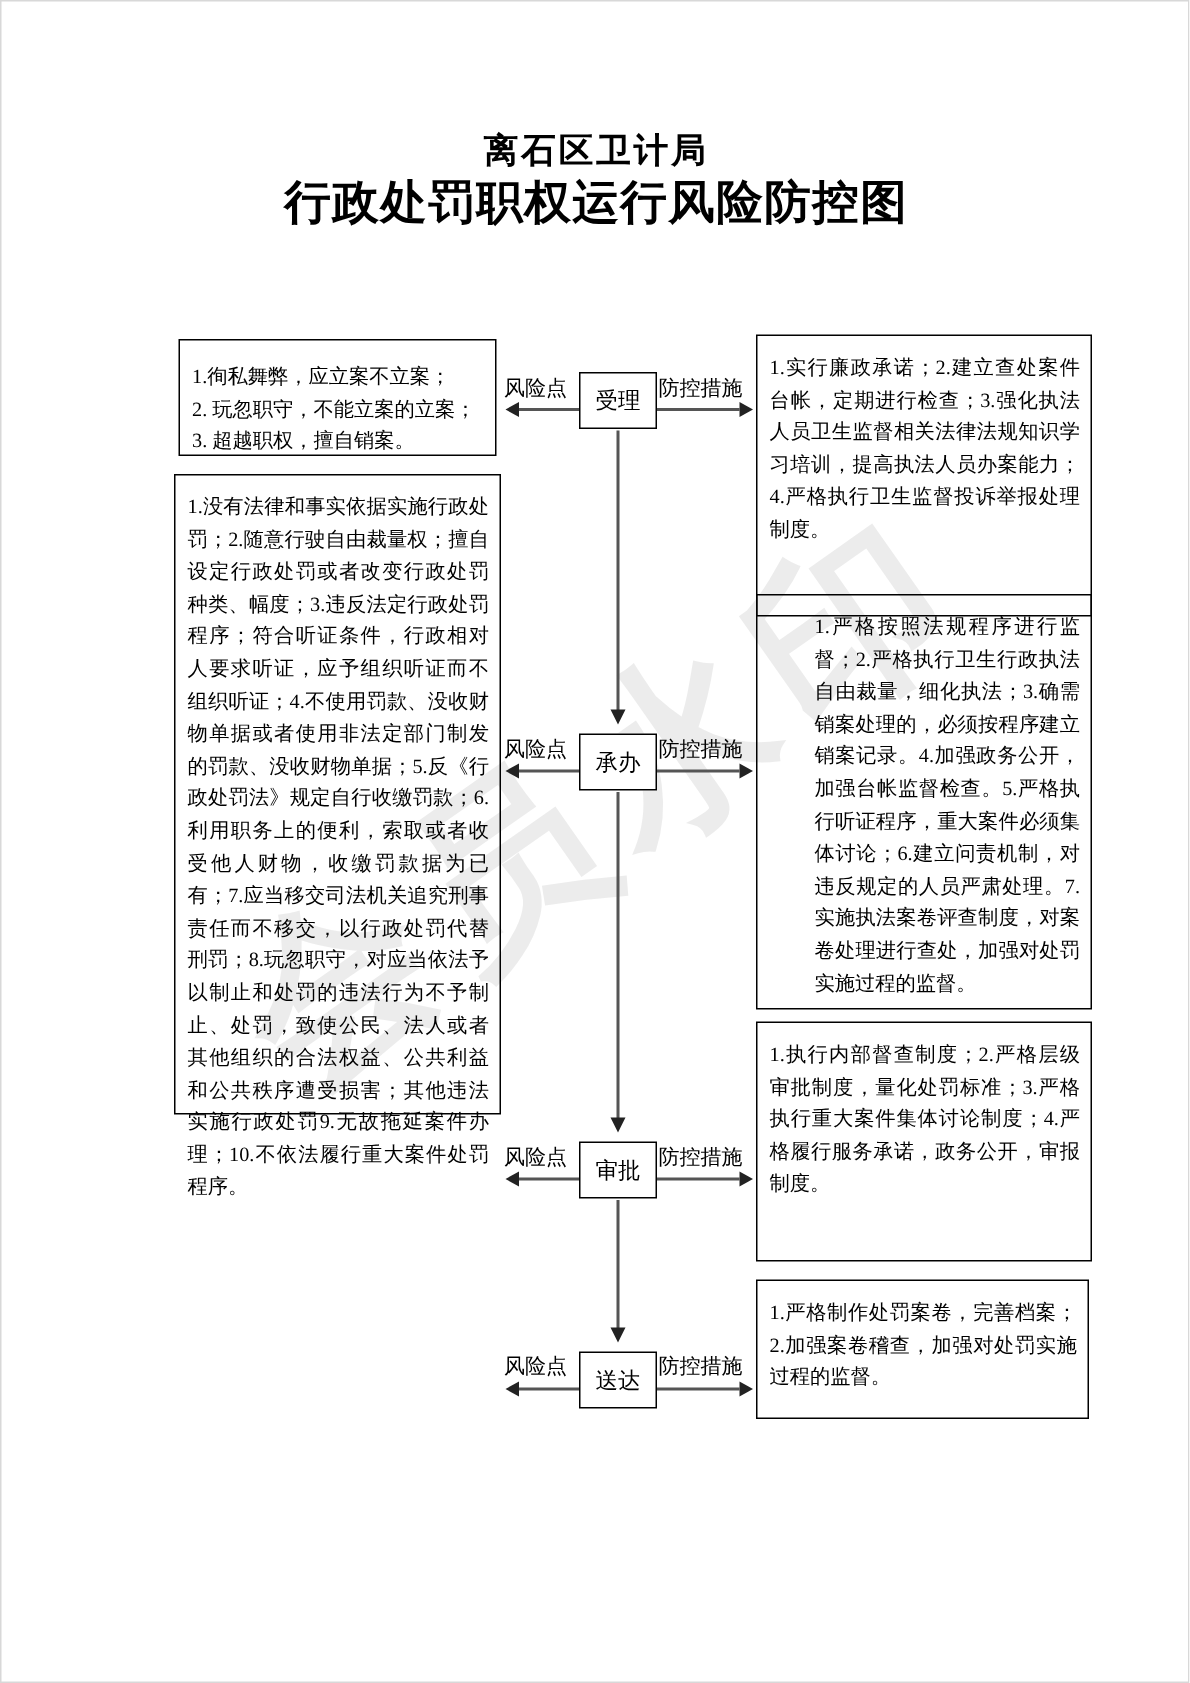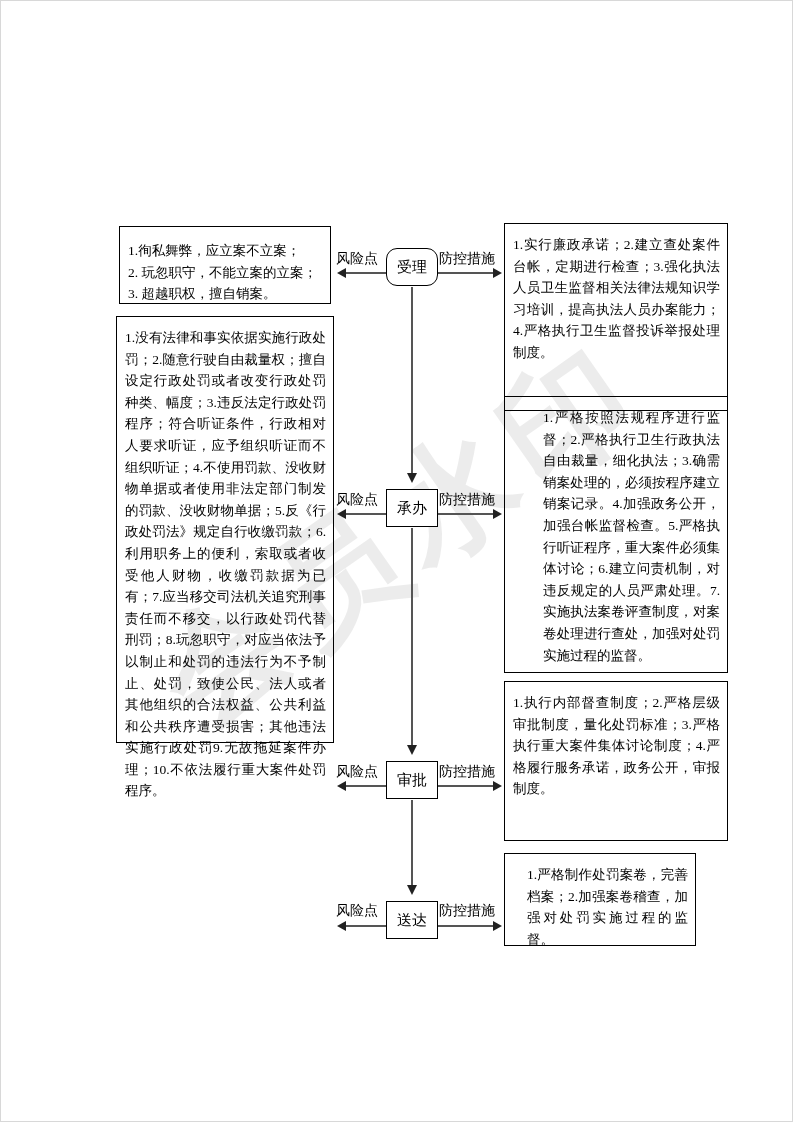--- a/index.html
+++ b/index.html
@@ -75,27 +75,31 @@
     white-space:nowrap;
   }
 </style>
 </head>
 <body>
 
 <div class="page">
 
   <div class="watermark">会员水印</div>
 
+  <div class="title">
+    <div class="t1">离石区卫计局</div>
+    <div class="t2">行政处罚职权运行风险防控图</div>
+  </div>
 
   <div class="box" style="left:118px;top:225px;width:212px;height:78px;">
     <div class="txt" style="padding-top:13px;">1.徇私舞弊，应立案不立案；
 2. 玩忽职守，不能立案的立案；
 3. 超越职权，擅自销案。</div>
   </div>
-  <div class="stage" style="left:385px;top:247px;border-radius:11px;">
+  <div class="stage" style="left:385px;top:247px;">
     <span>受理</span>
   </div>
   <div class="lbl" style="left:335px;top:249px;width:50px;">风险点</div>
   <div class="harrow aleft" style="left:345px;top:271px;width:40px;"></div>
   <div class="lbl" style="left:438px;top:249px;width:62px;">防控措施</div>
   <div class="harrow aright" style="left:437px;top:271px;width:55px;"></div>
   <div class="box" style="left:503px;top:222px;width:224px;height:188px;">
     <div class="txt">1.实行廉政承诺；2.建立查处案件台帐，定期进行检查；3.强化执法人员卫生监督相关法律法规知识学习培训，提高执法人员办案能力；4.严格执行卫生监督投诉举报处理制度。</div>
   </div>
 
@@ -130,17 +134,17 @@
 
   <div class="varrow" style="left:410px;top:799px;height:86px;"></div>
 
   <div class="stage" style="left:385px;top:900px;">
     <span>送达</span>
   </div>
   <div class="lbl" style="left:335px;top:901px;width:50px;">风险点</div>
   <div class="harrow aleft" style="left:345px;top:924px;width:40px;"></div>
   <div class="lbl" style="left:438px;top:901px;width:62px;">防控措施</div>
   <div class="harrow aright" style="left:437px;top:924px;width:55px;"></div>
-  <div class="box" style="left:503px;top:852px;width:192px;height:93px;padding-left:14px;">
+  <div class="box" style="left:503px;top:852px;width:222px;height:93px;">
     <div class="txt">1.严格制作处罚案卷，完善档案；2.加强案卷稽查，加强对处罚实施过程的监督。</div>
   </div>
 
 </div>
 
 </body></html>

